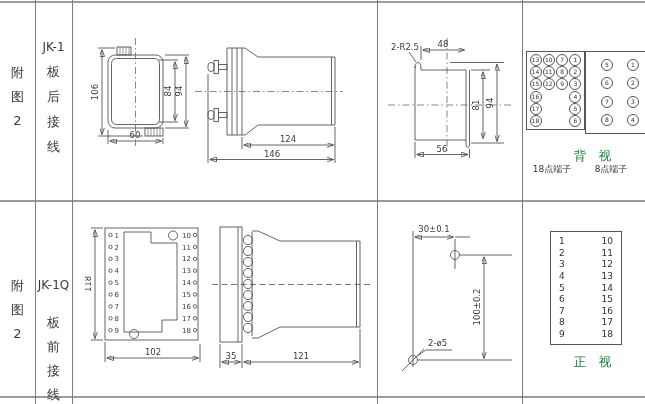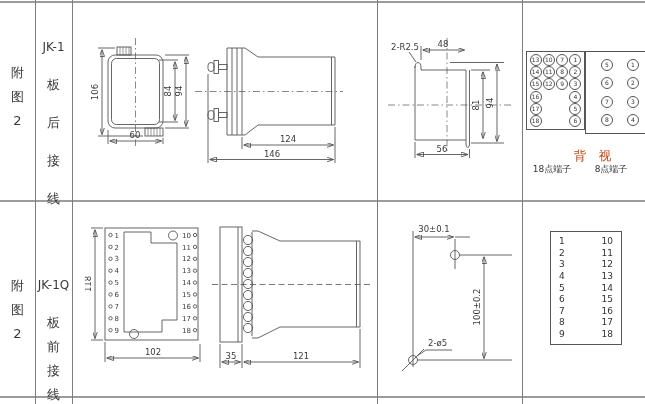--- a/index.html
+++ b/index.html
@@ -17,21 +17,21 @@
   svg.draw .dsh{stroke-dasharray:6 3.5;stroke-width:0.8;}
   svg.draw .hatch{stroke-width:0.6;}
   svg.draw text{fill:#3a3a3a;stroke:none;font-size:8.5px;font-family:"DejaVu Sans",sans-serif;}
   svg.draw text.sm{font-size:7px;}
   
   .tbox{position:absolute;border:1px solid #555;display:grid;place-items:center;background:#fff;}
   .circ{width:10px;height:10px;border:1px solid #555;border-radius:50%;font-size:6px;line-height:1;
         display:flex;align-items:center;justify-content:center;color:#333;}
   .gap{width:10px;height:10px;}
   .cap{position:absolute;text-align:center;font-size:9px;color:#333;margin-top:35px;}
-  .view-label{position:absolute;text-align:center;font-size:12.5px;color:#c2410c;}
+  .view-label{position:absolute;text-align:center;font-size:12.5px;color:#15803d;}
   
   .ftable{position:absolute;border:1px solid #555;display:flex;flex-direction:column;
           justify-content:space-between;padding:5px 8px;box-sizing:border-box;font-size:9px;color:#333;}
   .ftable .row{display:flex;justify-content:space-between;line-height:1;}
 </style>
 </head>
 <body>
 
 <div id="canvas">
 
@@ -41,21 +41,21 @@
   <div class="vline" style="left:35px;"></div>
   <div class="vline" style="left:72px;"></div>
   <div class="vline" style="left:377px;"></div>
   <div class="vline" style="left:522px;"></div>
 
   <div class="vtext" style="left:0;top:66px;width:35px;gap:11px;">
     <span>附</span>
     <span>图</span>
     <span>2</span>
   </div>
-  <div class="vtext" style="left:35px;top:41px;width:37px;gap:25px;">
+  <div class="vtext" style="left:35px;top:41px;width:37px;gap:12px;">
     <span class="lat">JK-1</span>
     <span>板</span>
     <span>后</span>
     <span>接</span>
     <span>线</span>
   </div>
 
   <div class="vtext" style="left:0;top:279px;width:35px;gap:11px;">
     <span>附</span>
     <span>图</span>
@@ -366,14 +366,15 @@
       </div>
     <div class="row">
         <span>8</span>
         <span>17</span>
       </div>
     <div class="row">
         <span>9</span>
         <span>18</span>
       </div>
   </div>
+  <div class="view-label" style="left:545px;top:354px;width:95px;">正　视</div>
 
 </div>
 
 </body></html>

